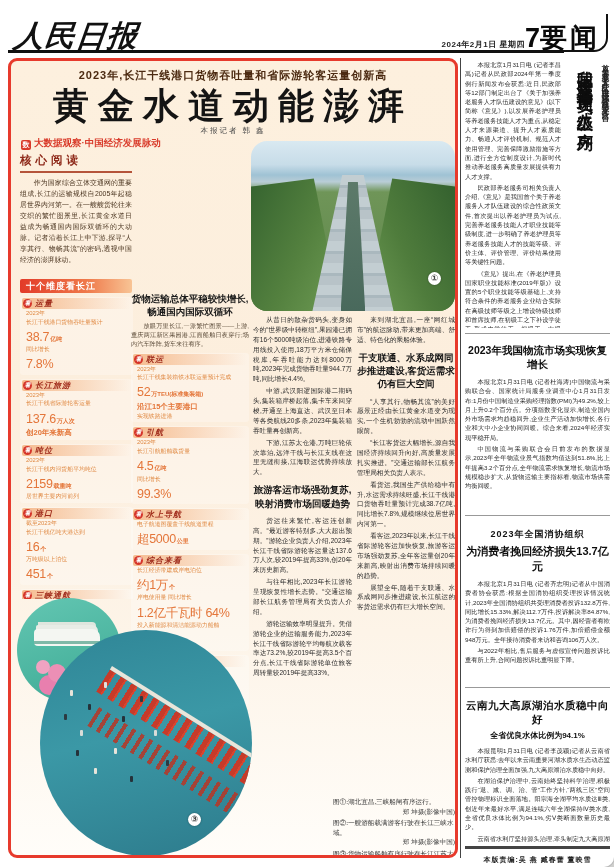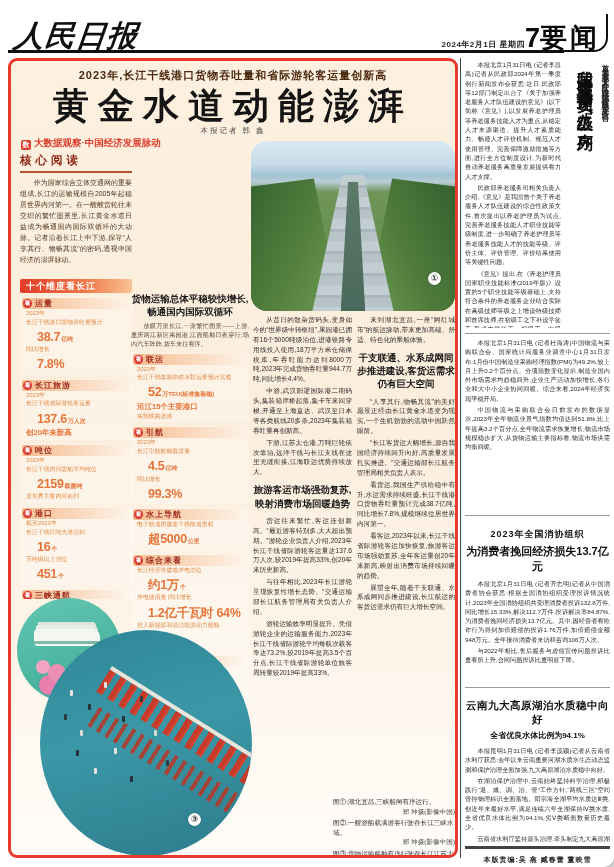--- a/index.html
+++ b/index.html
@@ -33,28 +33,28 @@
   .stats-banner{position:absolute;left:9px;top:218px;width:112px;height:14px;line-height:14px;padding-left:6px;
                 color:#fff;font-size:9px;font-weight:bold;letter-spacing:1px;
                 background:linear-gradient(90deg,#e23a28 0%,#ef7a4b 60%,#f8c495 100%);border-radius:2px;}
   .stats-col{position:absolute;}
   .stats-col1{left:9px;top:236px;width:113px;height:302px;overflow:hidden;}
   .stats-col2{left:120px;top:232px;width:118px;height:560px;}
   .col2-heading{font-size:9.5px;font-weight:900;color:#1a1a1a;text-align:center;line-height:1.35;margin-bottom:3px;}
   .col2-intro{font-size:6.2px;color:#5a4a38;line-height:1.45;text-align:justify;text-indent:2em;margin-bottom:4px;}
   .stat-item{margin-bottom:4px;background:rgba(255,255,255,.28);border-radius:3px;padding:1px 2px 2px 2px;}
   .stat-head{display:flex;align-items:center;gap:3px;height:11px;
-             background:linear-gradient(90deg,rgba(244,178,128,.85),rgba(244,178,128,0));border-radius:2px;padding-left:1px;}
+             background:linear-gradient(90deg,rgba(244,178,128,.85),rgba(244,178,128,0));border-radius:2px;padding-left:1px;font-style:italic;}
   .stat-badge{flex:0 0 auto;width:9px;height:9px;border-radius:50%;background:#d5342a;color:#fff;font-size:6px;
               line-height:9px;text-align:center;font-weight:bold;}
   .stat-title{font-size:8px;font-weight:900;color:#a02c1c;letter-spacing:1px;}
   .stat-label{font-size:5.9px;color:#e08a44;line-height:1.3;padding-left:4px;margin-top:1px;}
   .stat-em{font-size:7.5px;color:#e4763a;font-weight:bold;padding-left:4px;margin-top:1px;}
   .stat-num{padding-left:4px;color:#e4763a;line-height:1.15;margin-top:.5px;}
-  .stat-num .v{font-size:12.5px;font-weight:bold;letter-spacing:-.3px;margin-left:11px;}
+  .stat-num .v{font-size:12.5px;font-weight:normal;letter-spacing:-.3px;}
   .stat-num .u{font-size:6px;font-weight:bold;margin-left:1px;}
   
   .photo{position:absolute;overflow:hidden;}
   .photo-locks{left:240px;top:80px;width:204px;height:170px;border-radius:16px;
       background:linear-gradient(180deg,#d9e9f1 0%,#c7dce8 14%,#9fc2d4 20%,#b9cdd6 24%,#6f9558 30%,#5d8549 100%);}
   .locks-hill-l{position:absolute;left:0;top:22%;width:44%;height:80%;
       background:linear-gradient(115deg,#35632f,#54813f 55%,#6f9c55);clip-path:polygon(0 6%,70% 0,100% 100%,0 100%);}
   .locks-hill-r{position:absolute;right:0;top:22%;width:44%;height:80%;
       background:linear-gradient(245deg,#33602e,#4f7c3c 55%,#6f9c55);clip-path:polygon(30% 0,100% 6%,100% 100%,0 100%);}
   .locks-channel{position:absolute;left:28%;top:20%;width:44%;height:82%;
@@ -326,20 +326,21 @@
           <p class="para" data-interactable="false">民政部养老服务司相关负责人介绍,《意见》是我国首个关于养老服务人才队伍建设的综合性政策文件,首次提出以养老护理员为试点,完善养老服务技能人才职业技能等级制度,进一步明确了养老护理员等养老服务技能人才的技能等级、评价主体、评价管理、评价结果使用等关键性问题。</p>
           <p class="para" data-interactable="false">《意见》提出,在《养老护理员国家职业技能标准(2019年版)》设置的5个职业技能等级基础上,支持符合条件的养老服务企业结合实际在高级技师等级之上增设特级技师和首席技师,在初级工之下补设学徒工,形成由学徒工、初级工、中级工、高级工、技师、高级技师等构成的“八级工”职业技能等级序列,并做好与养老服务专业技术人才贯通衔接与志愿服务。</p>
         </div>
       <div class="a1-head" data-interactable="false">我国将建立养老护理员“八级工”序列</div>
       <div class="a1-kicker" data-interactable="false">首个养老服务人才队伍建设综合性政策文件出台</div>
     </div>
 
     <div class="rule" style="top:277px;" data-interactable="false"></div>
 
     <div class="a2" data-interactable="false">
+      <div class="a2-head" data-interactable="false">2023年我国物流市场实现恢复增长</div>
       <div class="bodyclip sidebody" data-interactable="false">
           <p class="para" data-interactable="false">本报北京1月31日电 (记者杜海涛)中国物流与采购联合会、国家统计局服务业调查中心1月31日发布:1月份中国制造业采购经理指数(PMI)为49.2%,较上月上升0.2个百分点。分项指数变化显示,制造业国内外市场需求均趋稳回升,企业生产活动加快增长,各行业和大中小企业协同回暖。综合来看,2024年经济实现平稳开局。</p>
           <p class="para" data-interactable="false">中国物流与采购联合会日前发布的数据显示,2023年全年物流业景气指数均值达到51.8%,比上年提高3.2个百分点,全年物流需求恢复增长,物流市场规模稳步扩大,从货物运输主要指标看,物流市场供需均衡回暖。</p>
         </div>
     </div>
 
     <div class="rule" style="top:459px;" data-interactable="false"></div>
 
     <div class="a3" data-interactable="false">
       <div class="a3-kicker" data-interactable="false">2023年全国消协组织</div>

